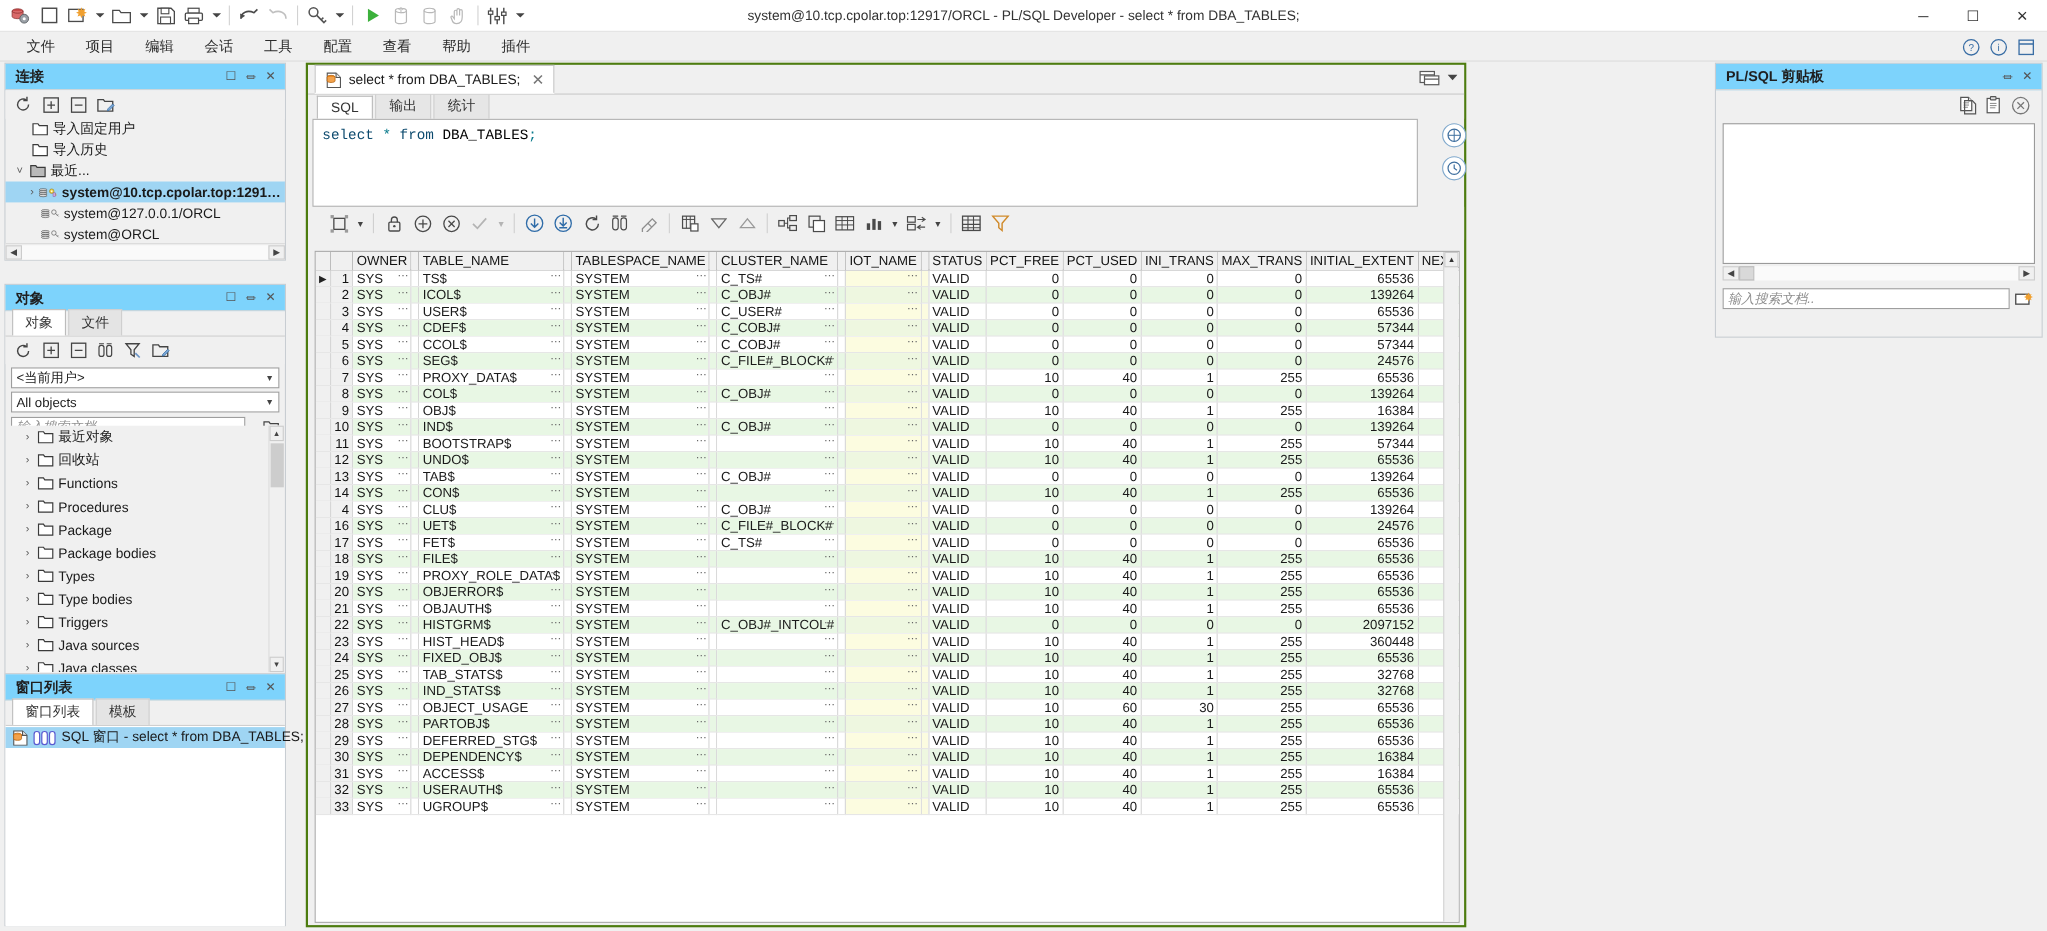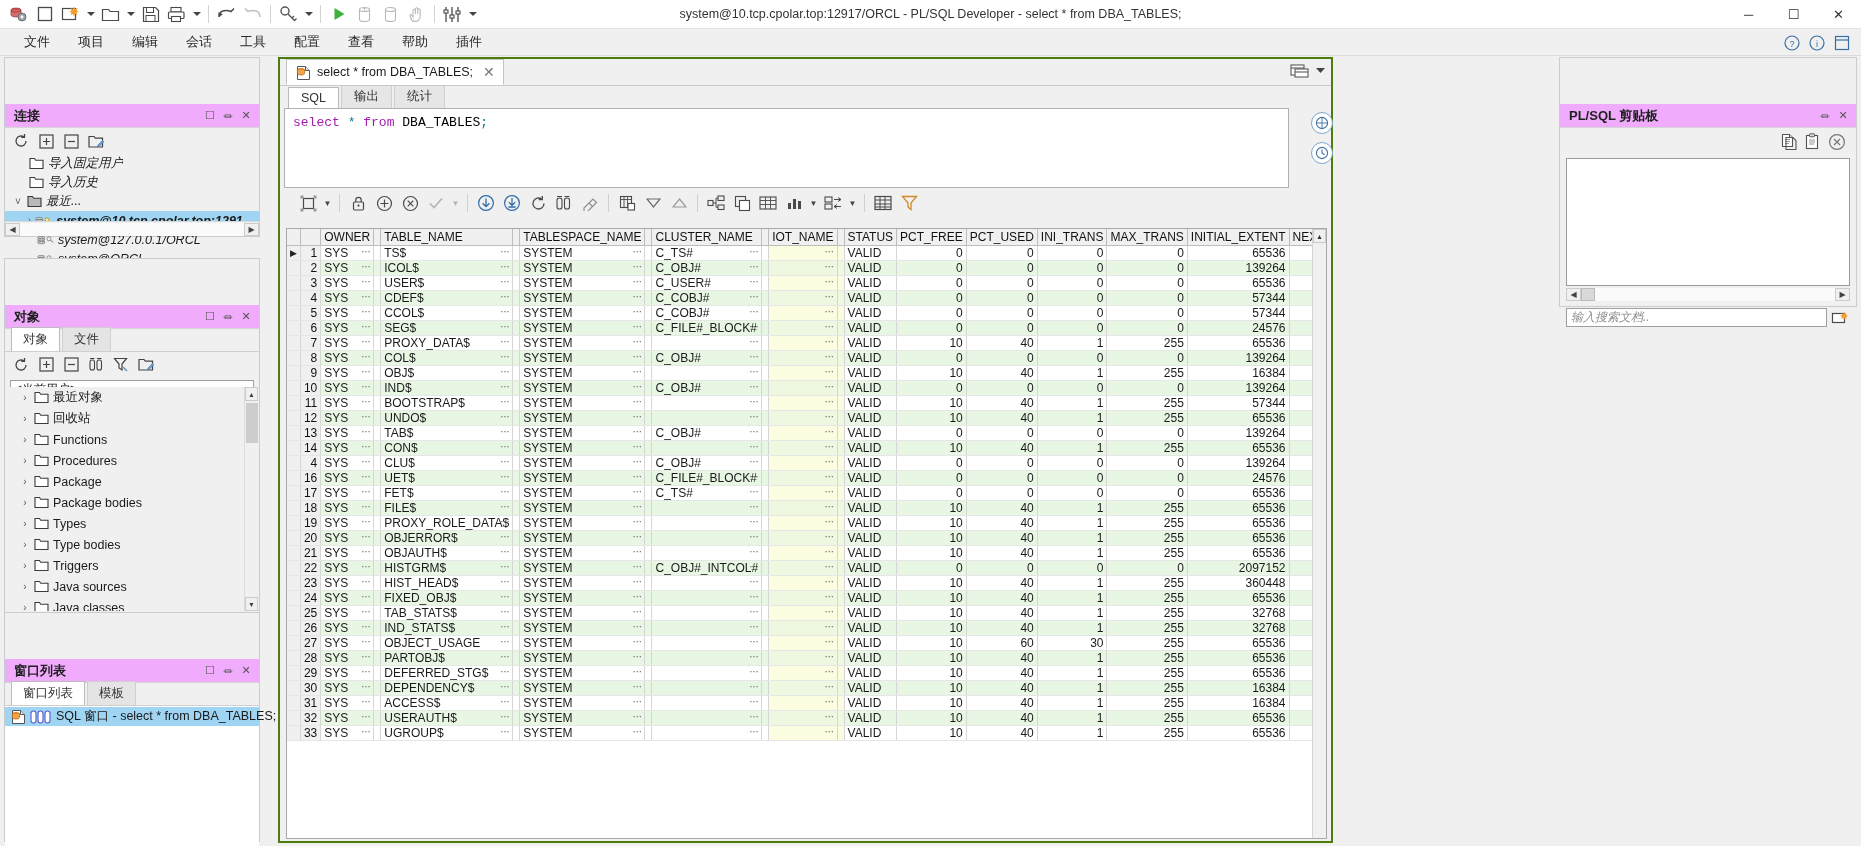--- a/index.html
+++ b/index.html
@@ -48,32 +48,32 @@
   }
   .menubar-right { position: absolute; right: 8px; top: 3px; display: flex; gap: 3px; }
   .mb-ico {
     width: 22px; height: 21px; display: flex; align-items: center; justify-content: center;
     color: #3a6ea5;
   }
 
   
   .panel { position: absolute; background: #f0f0f0; border: 1px solid #c8cdd2; }
   .panel-head {
-    height: 24px; background: #f0abfc; display: flex; align-items: center;
-    padding: 0 4px 0 9px; border-bottom: 1px solid #d6d6d6; margin-top: 46px;
+    height: 24px; background: #7dd3fc; display: flex; align-items: center;
+    padding: 0 4px 0 9px; border-bottom: 1px solid #d6d6d6;
   }
   .panel-title { font-size: 13px; font-weight: bold; color: #1f1f1f; flex: 1; }
   .panel-btn { width: 18px; height: 18px; display:flex; align-items:center; justify-content:center; color:#555; font-size: 11px; }
 
   
   #conn-panel { left: 4px; top: 57px; width: 256px; height: 180px; }
   .tool-row { height: 26px; display: flex; align-items: center; padding-left: 6px; gap: 5px; background:#f0f0f0; }
   .tool-ico { width: 20px; height: 20px; display: flex; align-items: center; justify-content: center; color: #3b3b3b; }
   .tree { padding: 0; font-size: 12.5px; }
-  .tnode { height: 19px; display: flex; align-items: center; padding-left: 8px; white-space: nowrap; font-style: italic; }
+  .tnode { height: 19px; display: flex; align-items: center; padding-left: 8px; white-space: nowrap; }
   .tnode.sel { background: #9fd5f3; }
   .tarrow { width: 14px; color: #5a5a5a; font-size: 10px; text-align: center; }
   .tico { width: 18px; display:flex; align-items:center; justify-content:center; }
   .tlabel { margin-left: 3px; overflow: hidden; text-overflow: ellipsis; }
   .tnode.sel .tlabel { font-weight: bold; }
   .hscroll {
     position:absolute; left:0; bottom:0; width: 100%; height: 15px;
     background:#f0f0f0; border-top:1px solid #dadada; display:flex; align-items:center;
   }
   .hs-arrow { width:15px; height:13px; display:flex; align-items:center; justify-content:center;
@@ -130,21 +130,21 @@
     padding: 3px 12px; font-size: 12.5px; border: 1px solid #cfcfcf; border-bottom: none;
     background: #e6e6e6; margin-right: 2px; color: #333;
   }
   .itab.active { background: #ffffff; border-color: #b9b9b9; }
 
   .sql-editor {
     position: relative; margin: 0 4px; height: 80px; background: #fff;
     border: 1px solid #b0b0b0; padding: 6px 8px;
     font-family: "Liberation Mono", "DejaVu Sans Mono", monospace; font-size: 13px;
   }
-  .kw { color: #a21caf; }
+  .kw { color: #0c4a6e; }
   .op { color: #0a7a8c; }
   .ident { color: #000; margin-top: 24px; }
   .editor-side { position: absolute; right: -40px; top: 4px; display: flex; flex-direction: column; gap: 8px; }
   .side-ico { width: 22px; height: 22px; border-radius: 50%; border: 1px solid #7fa8cc;
               display:flex; align-items:center; justify-content:center; color:#3f6f9f; background:#fff; }
 
   
   .grid-toolbar {
     height: 30px; display: flex; align-items: center; gap: 2px; padding-left: 16px;
     background: #f0f0f0;

